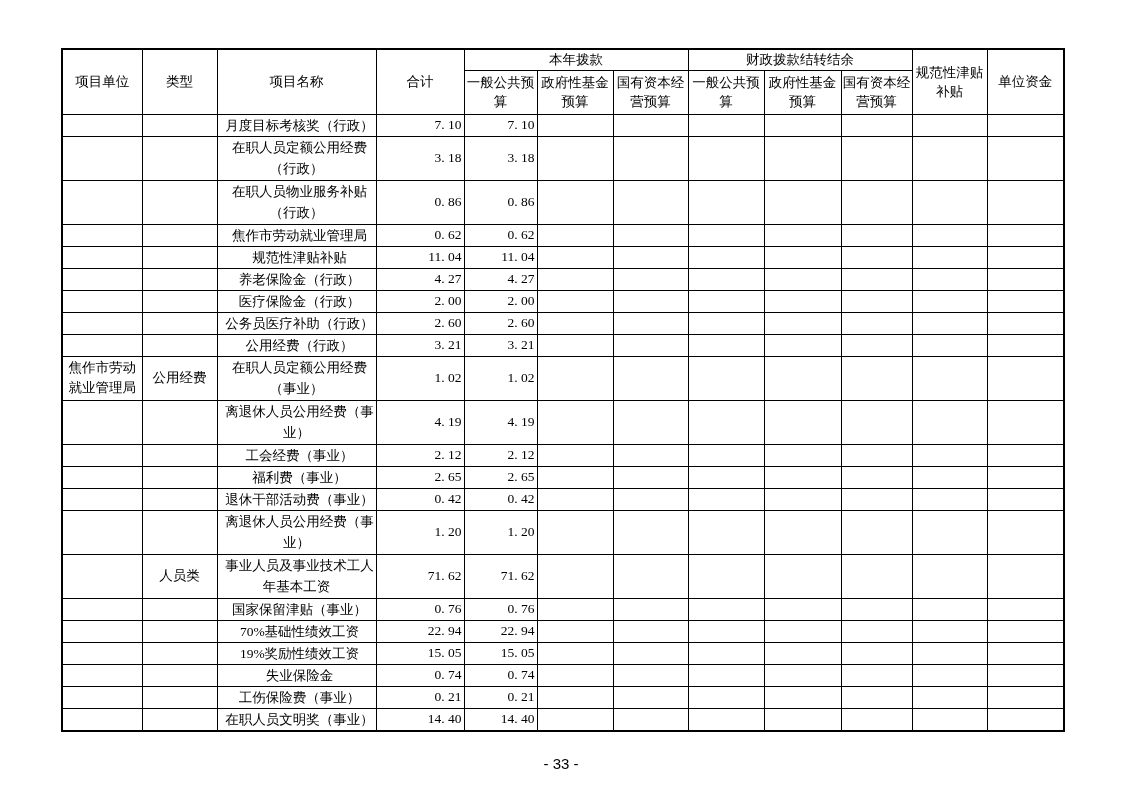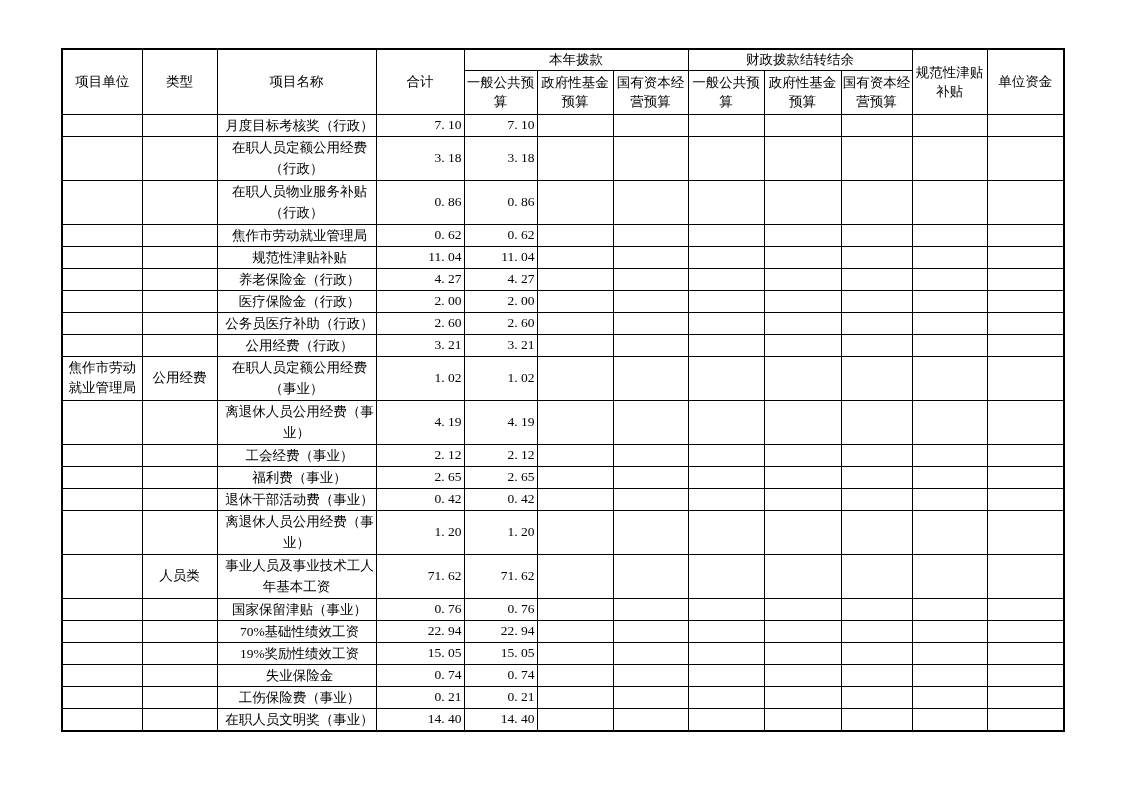--- a/index.html
+++ b/index.html
@@ -413,14 +413,15 @@
           <td class="c-empty"></td>
           <td class="c-empty"></td>
           <td class="c-empty"></td>
           <td class="c-empty"></td>
           <td class="c-empty"></td>
           <td class="c-empty"></td>
         </tr>
       </tbody>
   </table>
 
+  <div class="footer">- 33 -</div>
 
 </div>
 
 </body></html>

